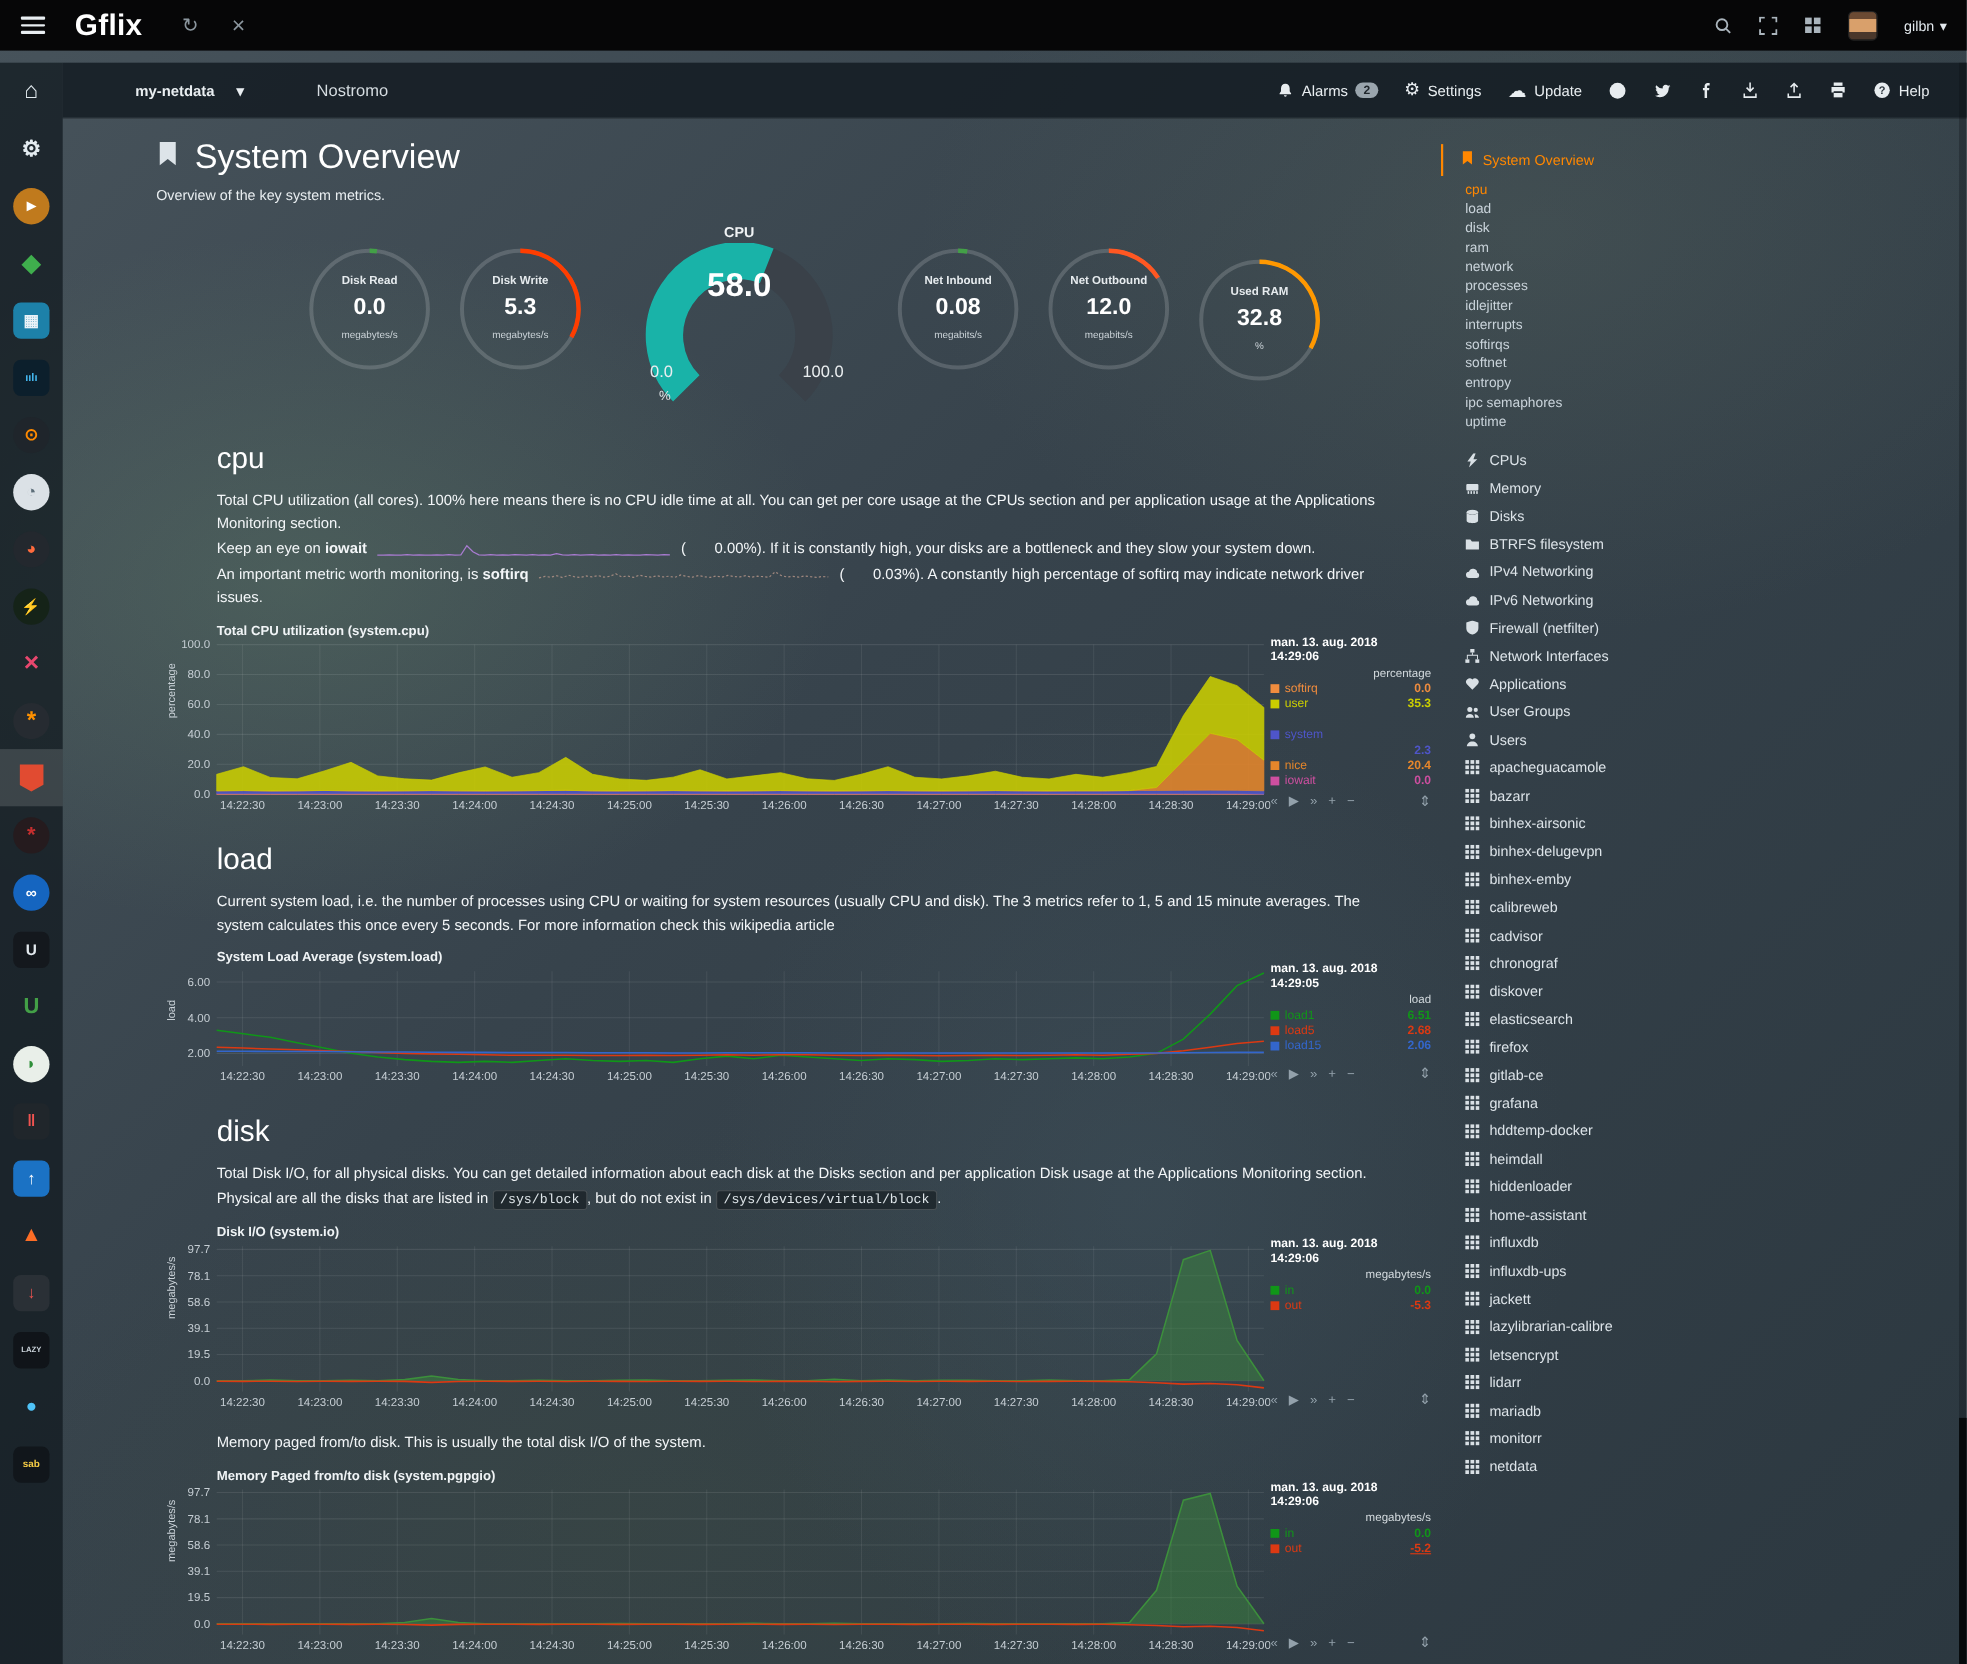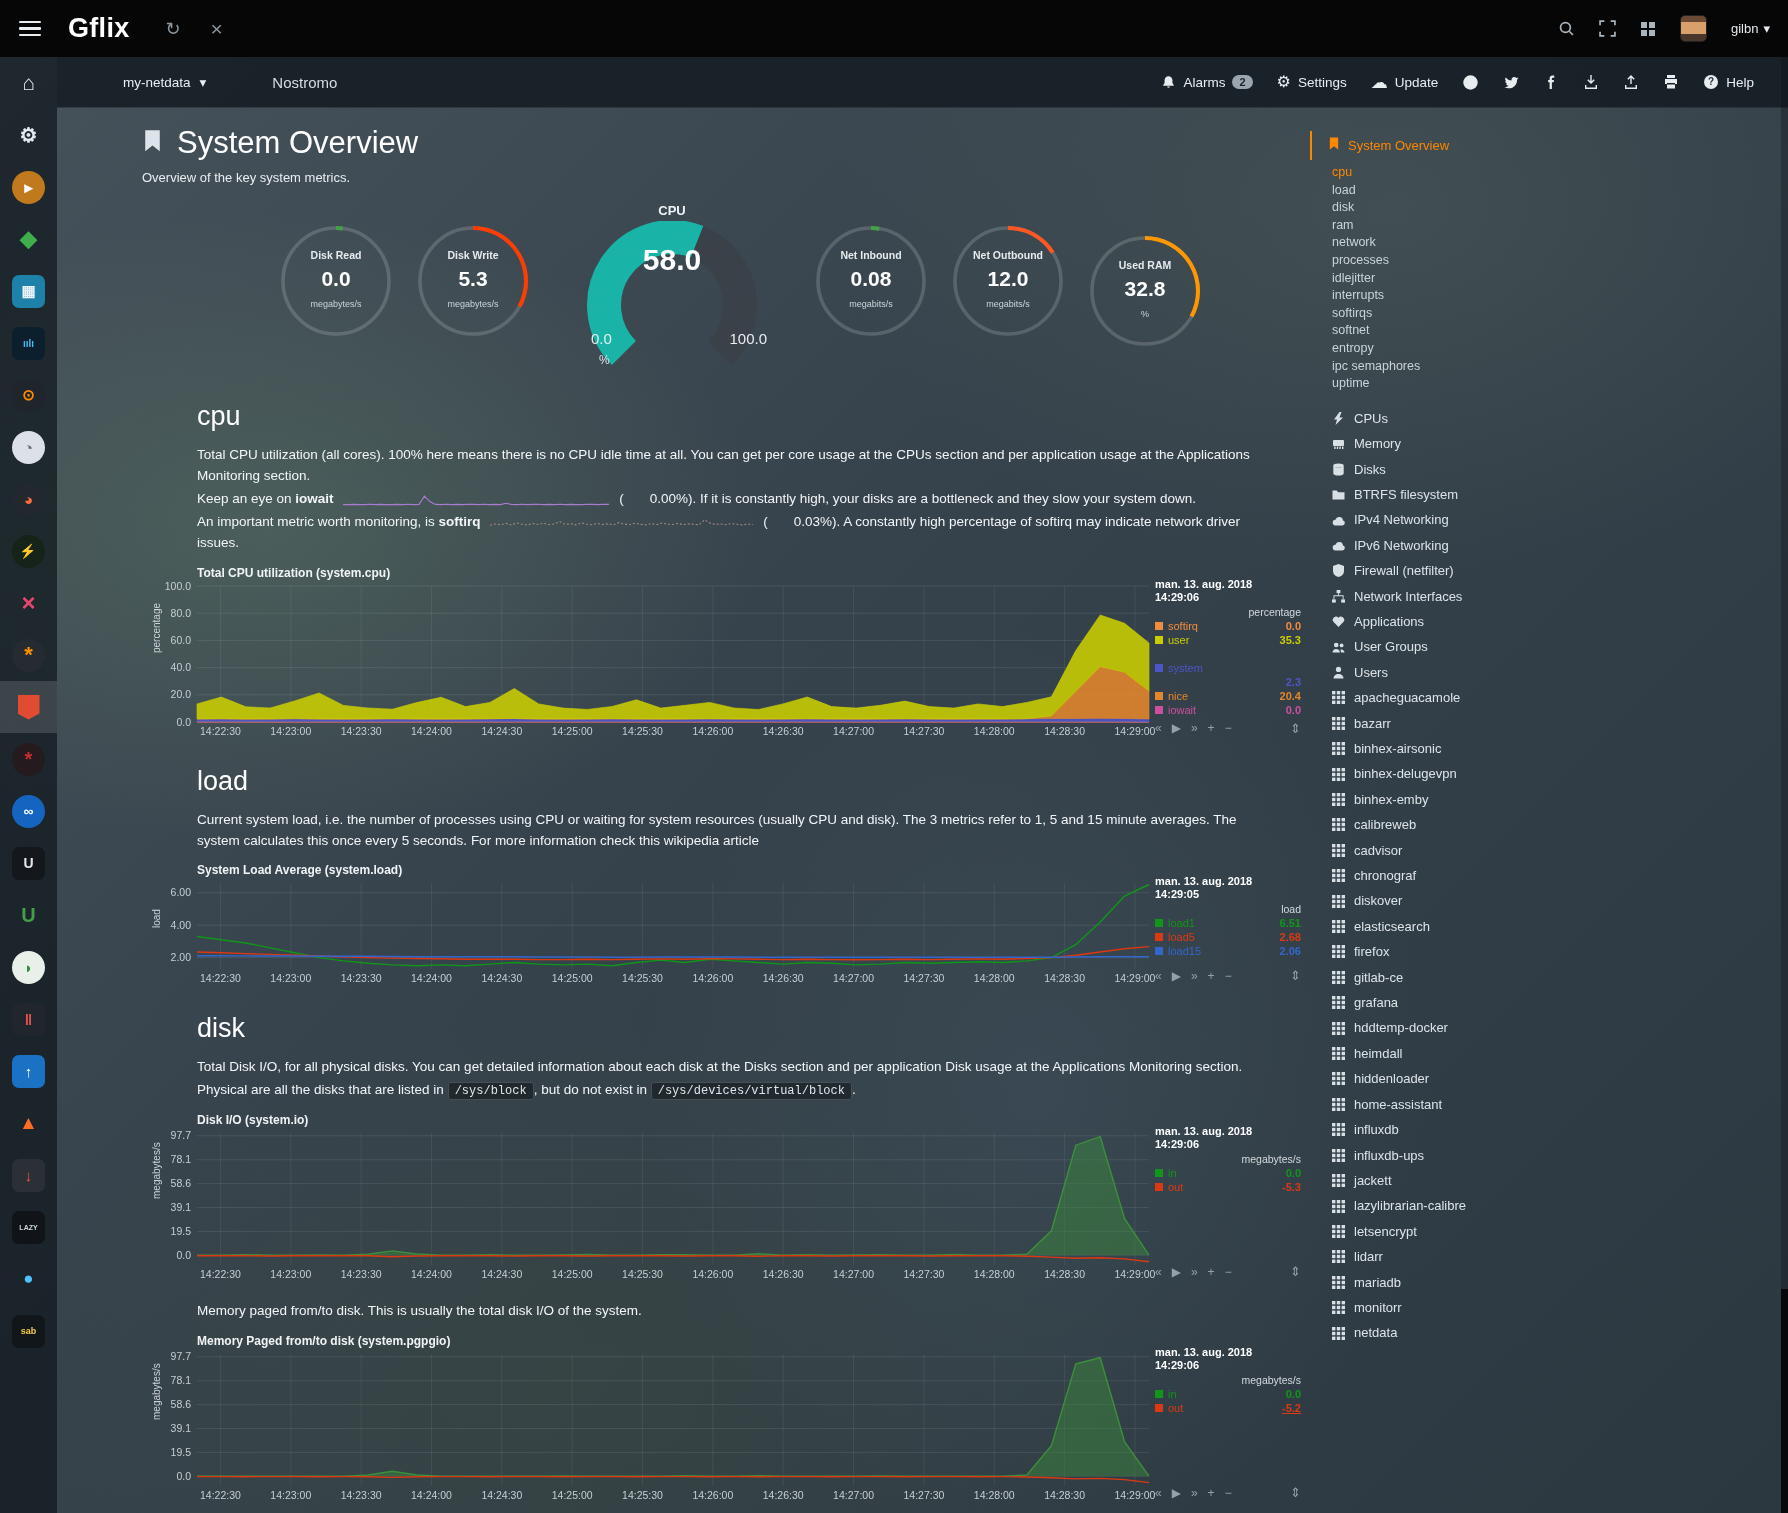--- a/index.html
+++ b/index.html
@@ -8,21 +8,21 @@
     width:1788px; height:1513px; overflow:hidden; position:relative;
     font-family:"Liberation Sans", sans-serif; color:#fff;
     background:
       radial-gradient(700px 450px at 15% 35%, rgba(105,140,110,.30), transparent 70%),
       radial-gradient(800px 520px at 78% 14%, rgba(95,110,100,.28), transparent 70%),
       radial-gradient(560px 640px at 58% 72%, rgba(70,92,104,.32), transparent 70%),
       radial-gradient(850px 520px at 32% 92%, rgba(62,78,60,.30), transparent 72%),
       linear-gradient(135deg,#47535b 0%,#37434c 42%,#2c3840 100%);
   }
   
-  .topbar { position:absolute; top:0; left:0; right:0; height:57px; background:#060607; display:flex; align-items:center; z-index:30; }
+  .topbar { position:absolute; top:0; left:0; right:0; height:46px; background:#060607; display:flex; align-items:center; z-index:30; }
   .hamburger { margin-left:19px; width:22px; cursor:pointer; }
   .hamburger span { display:block; height:2.5px; background:#e8edf1; margin:4px 0; border-radius:1px; }
   .brand { font-size:27px; font-weight:bold; color:#fff; margin-left:27px; letter-spacing:.3px; }
   .tb-glyph { color:#8b969e; font-size:18px; line-height:1; }
   .tb-refresh { margin-left:36px; }
   .tb-close { margin-left:30px; font-size:21px; }
   .tb-right { margin-left:auto; display:flex; align-items:center; gap:24px; margin-right:18px; }
   .tb-right svg { display:block; }
   .avatar { width:27px; height:27px; border-radius:5px; background:linear-gradient(180deg,#6b4a33 0 26%, #d9a06b 26% 72%, #4a372b 72%); border:1px solid #222; }
   .tb-user { color:#e3e9ee; font-size:13px; display:flex; align-items:center; gap:5px; }
@@ -30,21 +30,21 @@
   .left-sidebar { position:absolute; top:57px; left:0; bottom:0; width:57px; background:rgba(15,23,29,.72); z-index:20; }
   .app-slot { height:52px; display:flex; align-items:center; justify-content:center; }
   .app-slot.active { background:rgba(255,255,255,.14); }
   .app-box { display:flex; align-items:center; justify-content:center; color:#fff; font-weight:bold; }
   .app-box.shape-circle { width:33px; height:33px; border-radius:50%; }
   .app-box.shape-round  { width:33px; height:33px; border-radius:7px; }
   .shield-shape { width:22px; height:25px; background:#df4a31; clip-path:polygon(50% 100%, 0 76%, 0 0, 100% 0, 100% 76%); }
   
   .netdata { position:absolute; top:57px; left:57px; right:0; bottom:0; }
   .nd-navbar { height:50px; background:rgba(21,29,35,.88); display:flex; align-items:center; padding:0 34px 0 66px; font-size:13.5px; color:#e9eef1; box-shadow:0 1px 0 rgba(0,0,0,.25); }
-  .nd-host { display:flex; align-items:center; gap:9px; cursor:pointer; }
+  .nd-host { display:flex; align-items:center; gap:20px; cursor:pointer;font-weight:bold; }
   .nd-server { margin-left:66px; font-size:15px; color:#d6dde1; }
   .nd-nav-right { margin-left:auto; display:flex; align-items:center; gap:24px; }
   .nd-nav-item { display:flex; align-items:center; gap:7px; cursor:pointer; color:#e9eef1; }
   .nd-nav-item svg { display:block; }
   .badge { background:#9aa5ad; color:#20272c; font-size:11px; font-weight:bold; border-radius:9px; padding:1px 7px; }
   .gear-glyph { font-size:16px; line-height:1; }
   .cloud-glyph { font-size:17px; line-height:1; }
   .nd-body { position:absolute; top:50px; left:0; right:0; bottom:0; display:flex; overflow:hidden;padding-left:32px; }
   .nd-main { flex:1; padding:18px 0 0 53px; min-width:0; }
   

